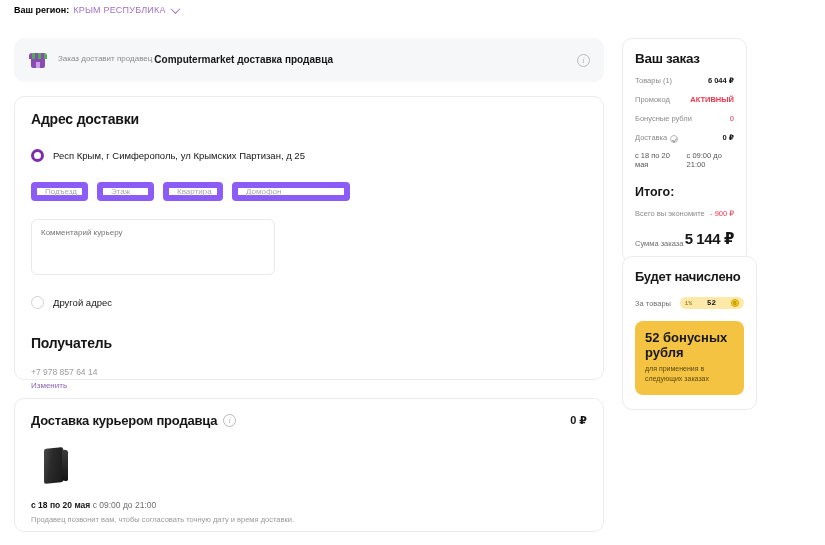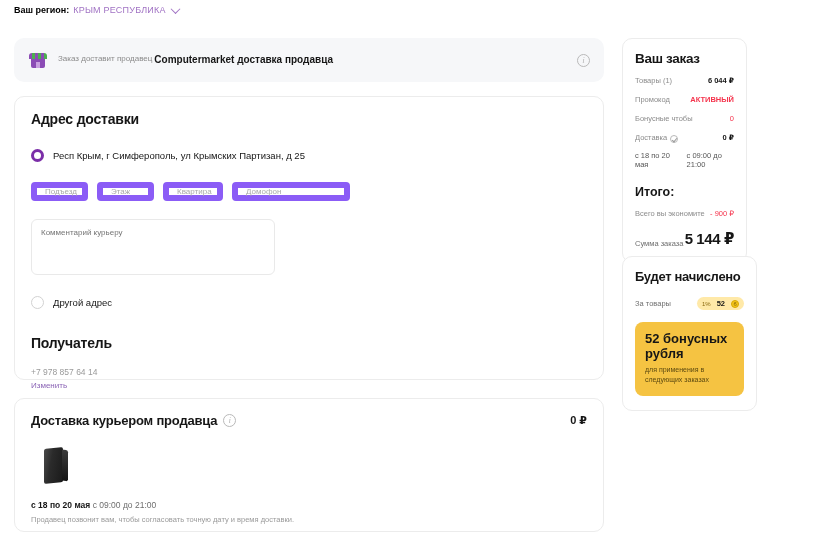--- a/index.html
+++ b/index.html
@@ -147,22 +147,22 @@
   .totals-title { margin-top: 16px; font-size: 12.5px; font-weight: bold; }
   .order-sum-row { display:flex; align-items:flex-end; margin-top: 12px; }
   .order-sum-row .k { font-size: 7.5px; color: #6e6e6e; }
   .order-sum-row .v { margin-left:auto; font-size: 15px; font-weight: bold; letter-spacing:-.4px; }
 
   .bonus-card { left: 622px; top: 256px; width: 135px; padding: 12px 12px 14px; }
   .bonus-title { font-size: 13px; font-weight: bold; letter-spacing: -.3px; }
   .bonus-row { display:flex; align-items:center; margin-top: 13px; }
   .bonus-row .k { font-size: 7.5px; color: #6e6e6e; }
   .badge {
-    margin-left:auto; display:flex; align-items:center; gap:6px;
-    background: #ffe9a8; border-radius: 8px; padding: 2px 5px;
+    margin-left:auto; display:flex; align-items:center; gap:15px;
+    background: #ffe9a8; border-radius: 8px; padding: 2px 5px; font-family: Liberation Mono, monospace;
   }
   .badge .pct { font-size: 6px; color: #8a6a10; }
   .badge .num { font-size: 7.5px; font-weight: bold; color: #161616; }
   .coin {
     width: 8px; height: 8px; border-radius: 50%;
     background: #f5c518; border: 1px solid #d9a800;
     font-size: 5.5px; line-height: 7px; text-align: center; color: #7a5a00;
   }
   .bonus-box {
     margin-top: 12px; background: #f5c342; border-radius: 8px;
@@ -243,21 +243,21 @@
 
     <div class="sum-row">
       <span class="k">Товары (1)</span>
       <span class="v">6 044 ₽</span>
     </div>
     <div class="sum-row">
       <span class="k">Промокод</span>
       <span class="v red">АКТИВНЫЙ</span>
     </div>
     <div class="sum-row">
-      <span class="k">Бонусные чтобы</span>
+      <span class="k">Бонусные рубли</span>
       <span class="v red-thin">0</span>
     </div>
     <div class="sum-row">
       <span class="k">Доставка</span>
       <span class="check-mark"></span>
       <span class="v">0 ₽</span>
     </div>
 
     <div class="date-line">
       <span>с 18 по 20 мая</span>

